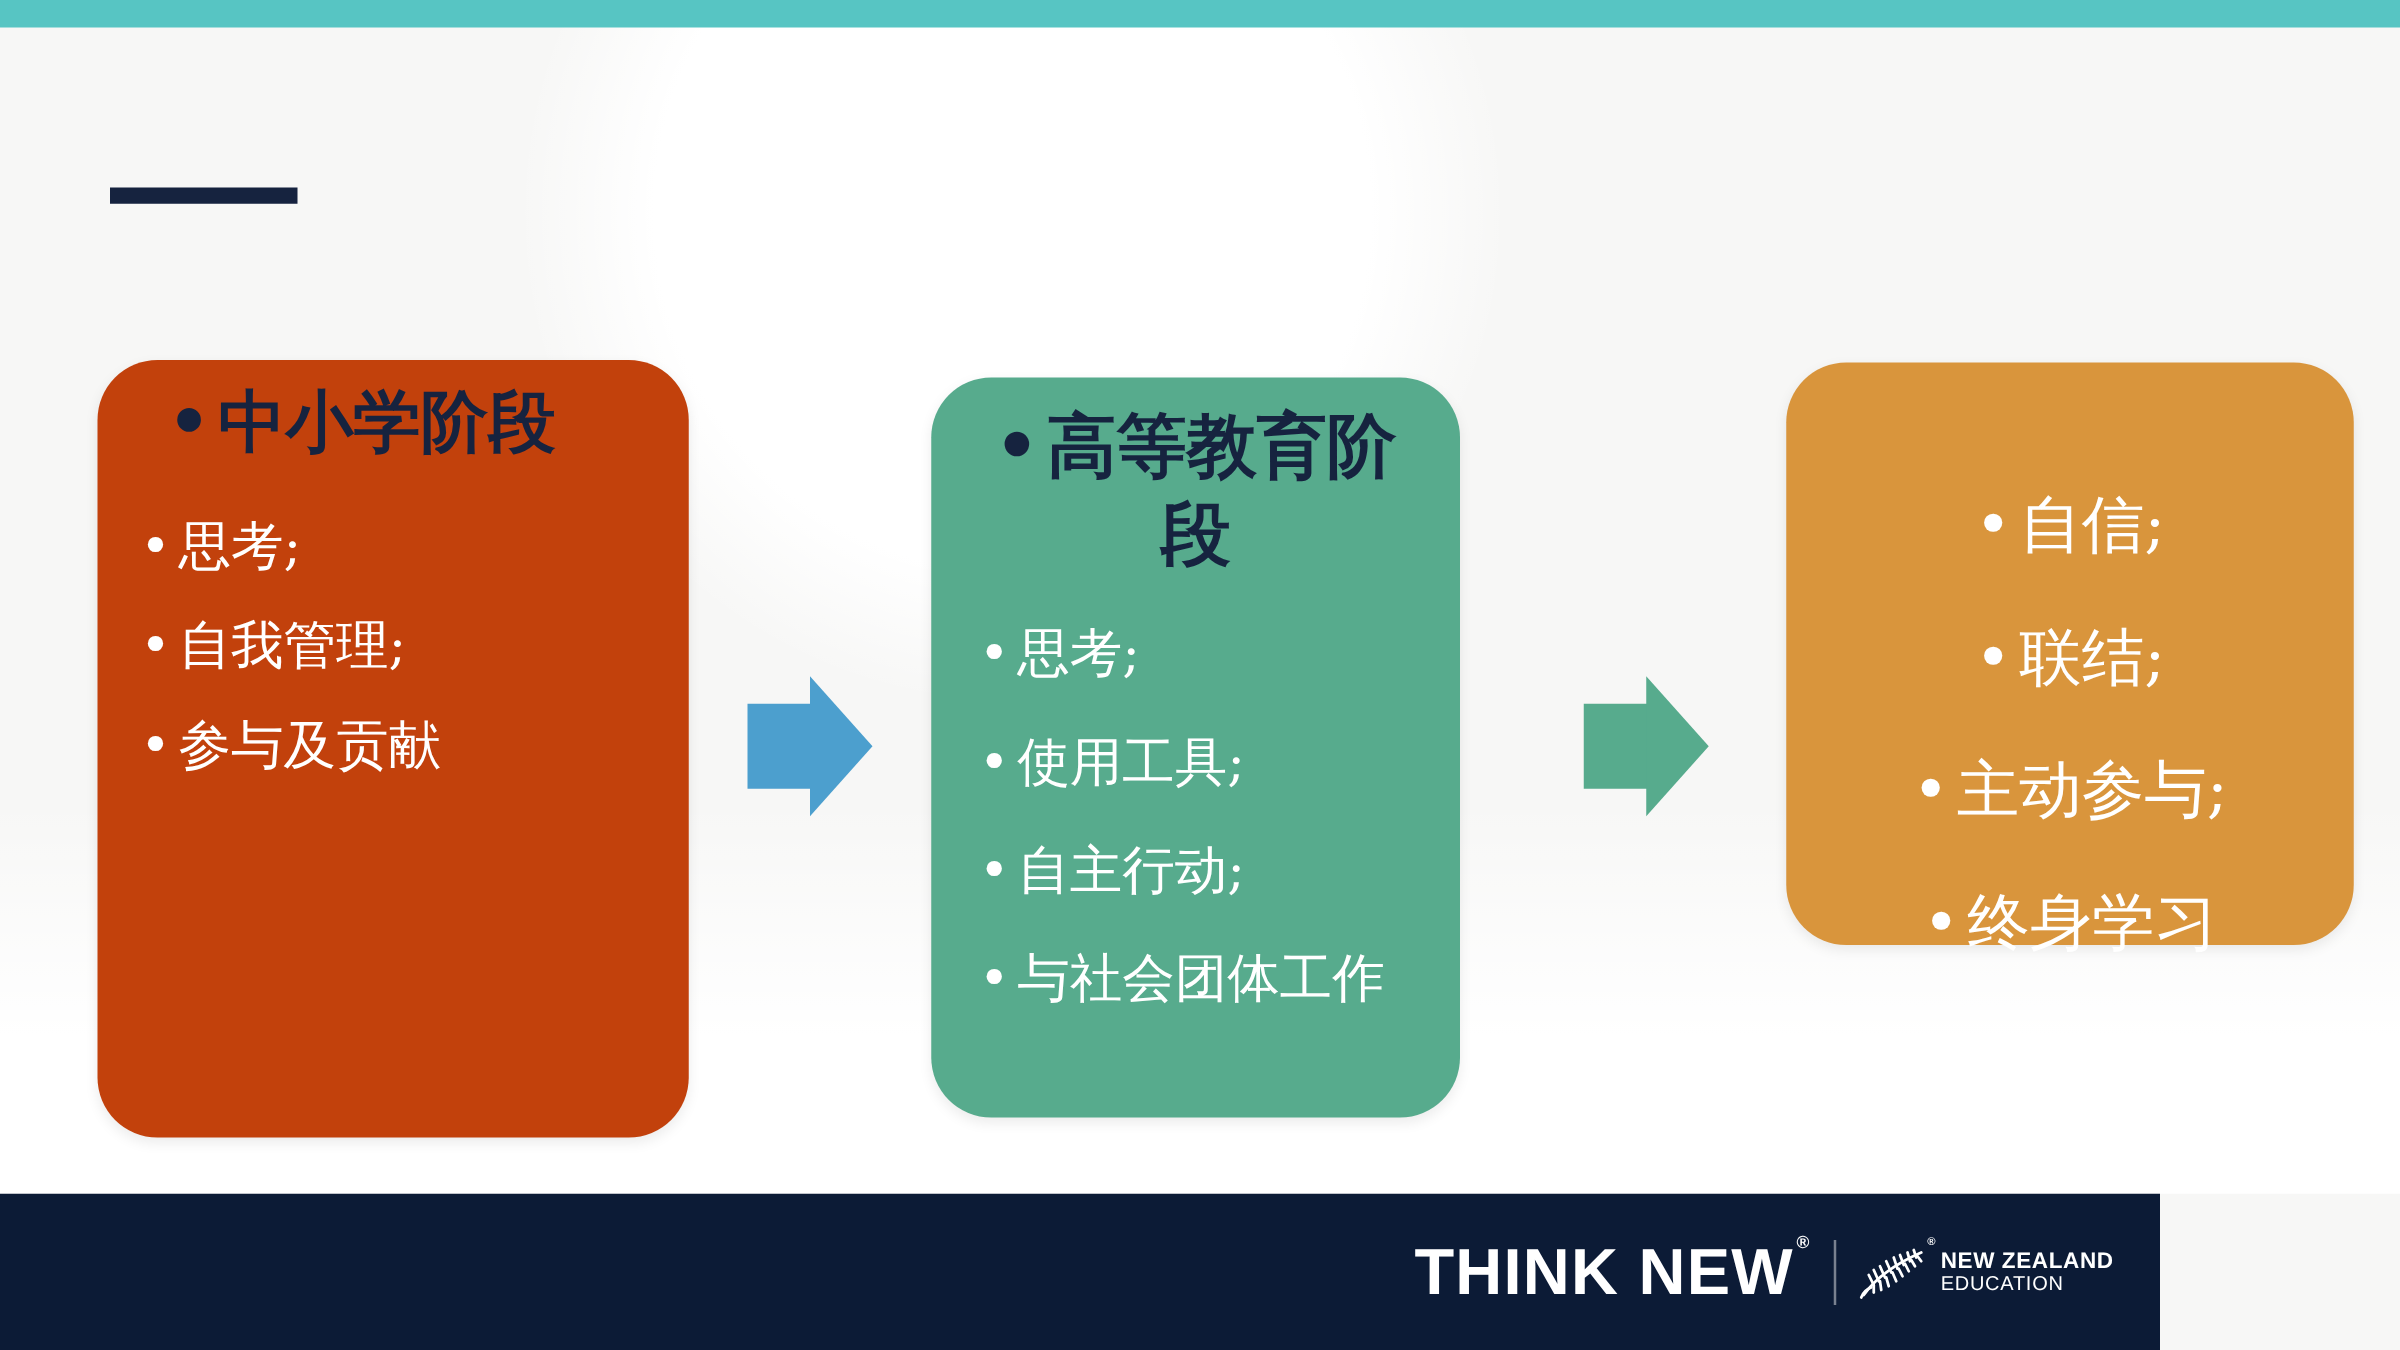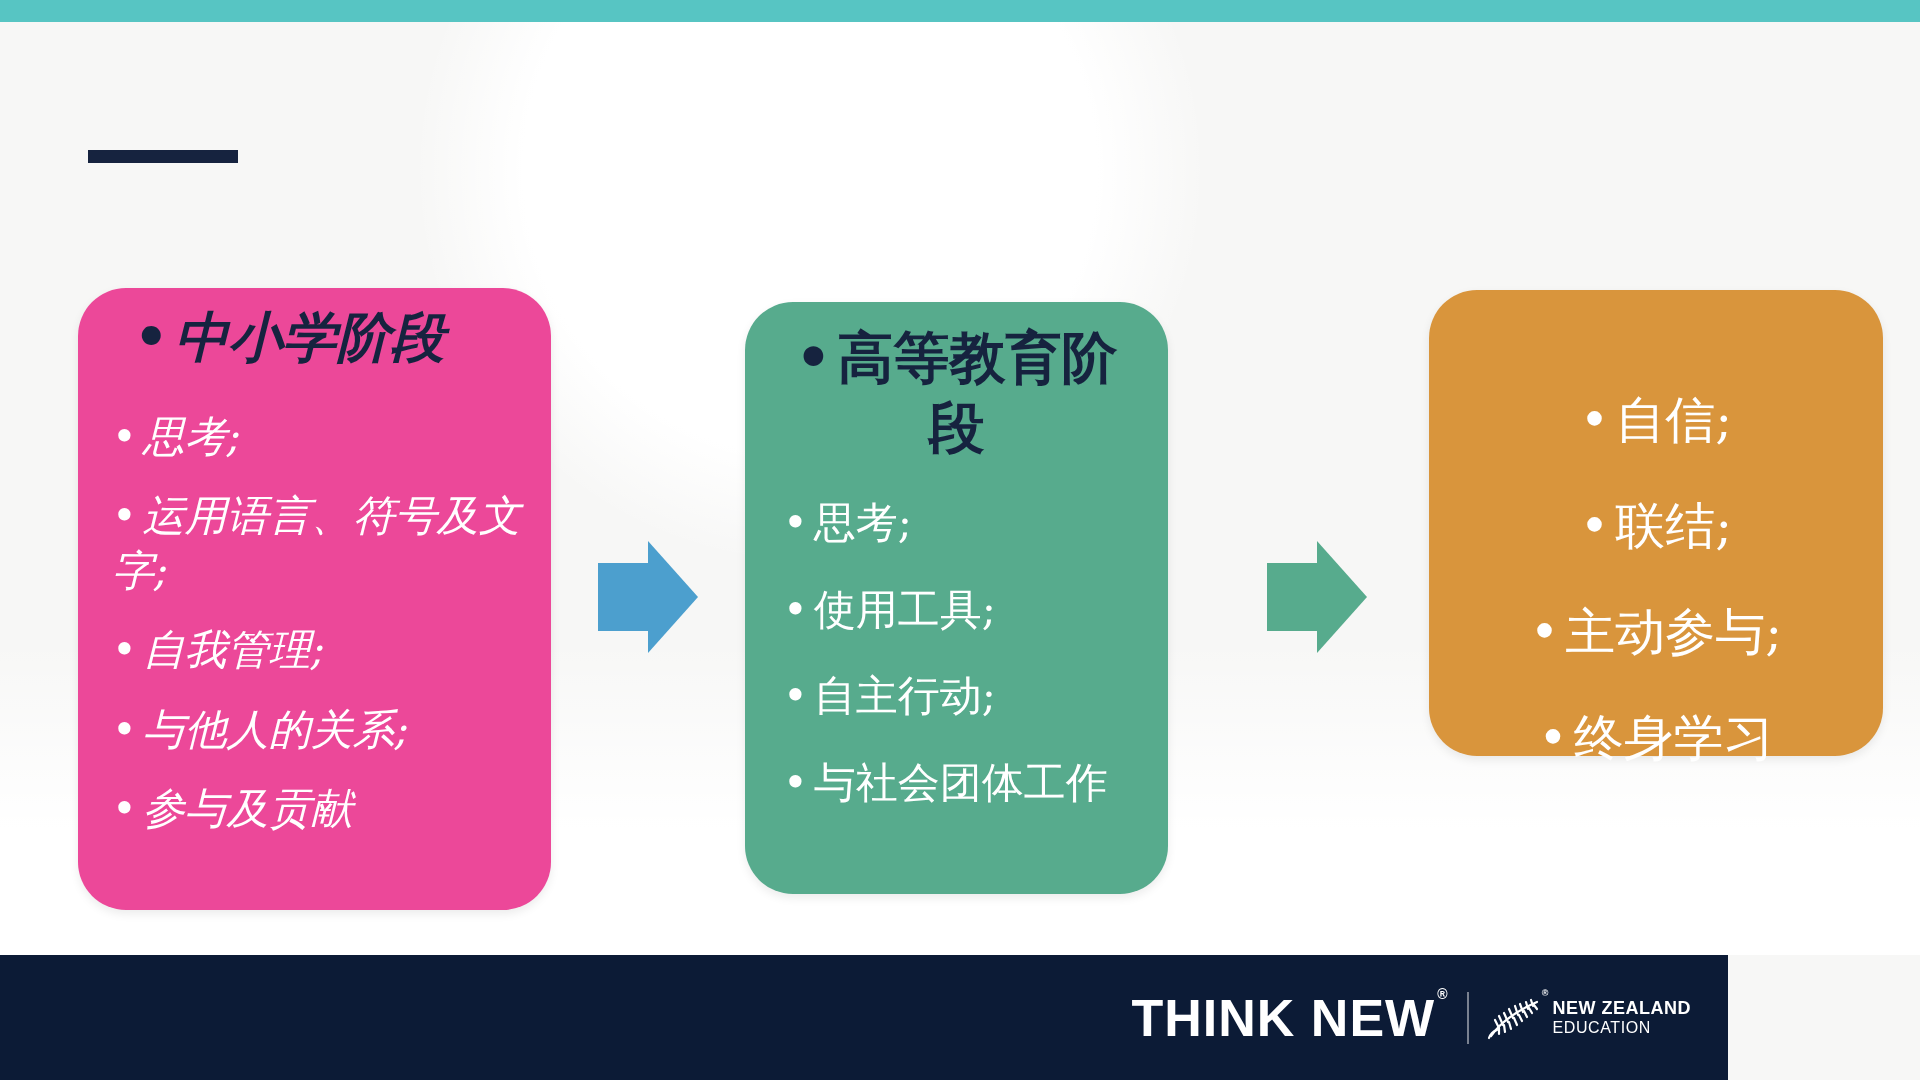--- a/index.html
+++ b/index.html
@@ -42,21 +42,21 @@
     font-family:"DejaVu Serif","Liberation Serif",serif;
     font-size:42px;letter-spacing:30px;
     color:#2e9c99;white-space:nowrap;
   }
   
   .box{
     position:absolute;border-radius:48px;
     font-family:"DejaVu Serif","Liberation Serif",serif;
     box-shadow:0 4px 10px rgba(0,0,0,0.08);
   }
-  .box-primary{left:78px;top:288px;width:473px;height:622px;background:#ec4899;font-style:italic;}
+  .box-primary{left:78px;top:288px;width:473px;height:622px;background:#c2410c;}
   .box-tertiary{left:745px;top:302px;width:423px;height:592px;background:#57ab8d;}
   .box-outcomes{left:1429px;top:290px;width:454px;height:466px;background:#d9953c;}
 
   .box-heading{
     color:#16233f;font-weight:bold;line-height:1.25;
   }
   .box-primary .box-heading{
     margin:16px 30px 0 56px;font-size:54px;text-align:left;
   }
   .box-tertiary .box-heading{
@@ -123,23 +123,21 @@
   <div class="bg-circle"></div>
   <div class="bg-white-bottom"></div>
   <div class="topbar"></div>
 
   <div class="title-underline"></div>
 
   <div class="box box-primary">
     <div class="box-heading"><span class="bullet">•</span><span>中小学阶段</span></div>
     <div class="items">
         <div class="item"><span class="bullet">•</span><span>思考;</span></div>
-        <div class="item"><span class="bullet">•</span><span>运用语言、符号及文字;</span></div>
         <div class="item"><span class="bullet">•</span><span>自我管理;</span></div>
-        <div class="item"><span class="bullet">•</span><span>与他人的关系;</span></div>
         <div class="item"><span class="bullet">•</span><span>参与及贡献</span></div>
       </div>
   </div>
 
   <div class="arrow arrow-1">
     <div class="stem"></div>
     <div class="head"></div>
   </div>
 
   <div class="box box-tertiary">

